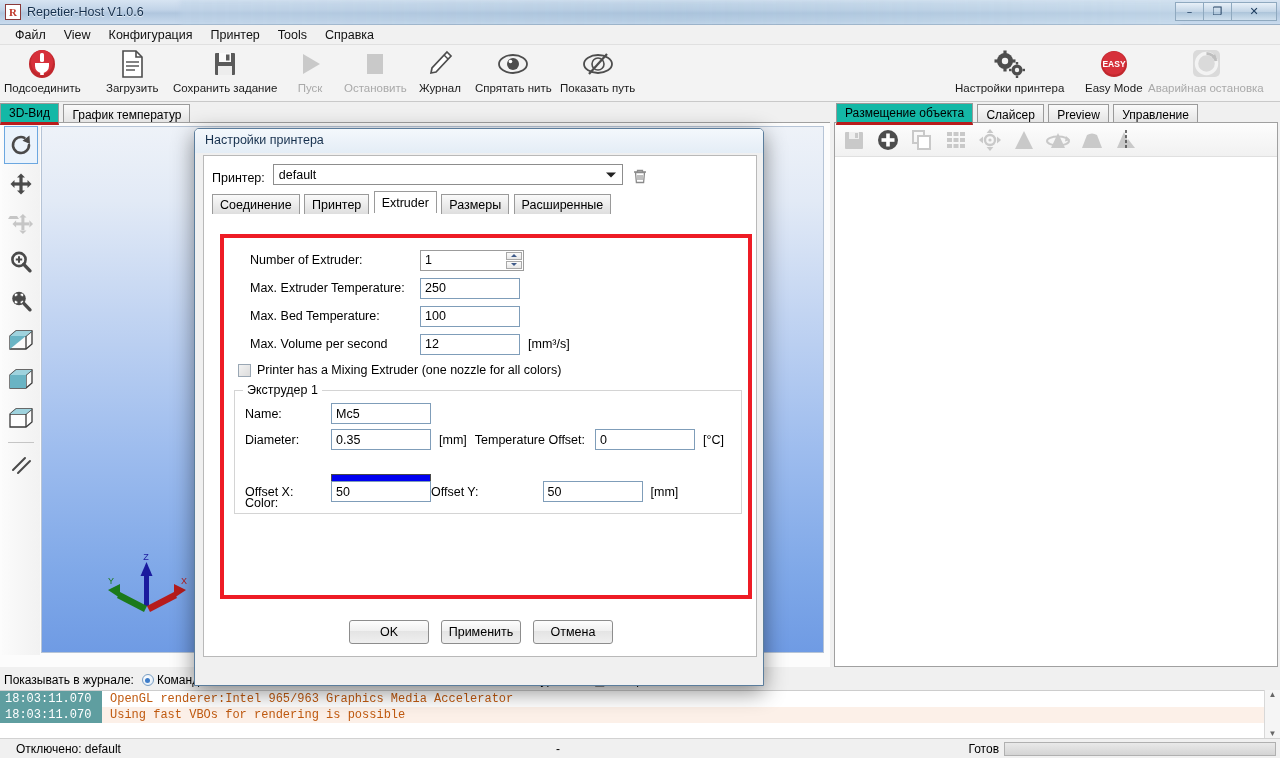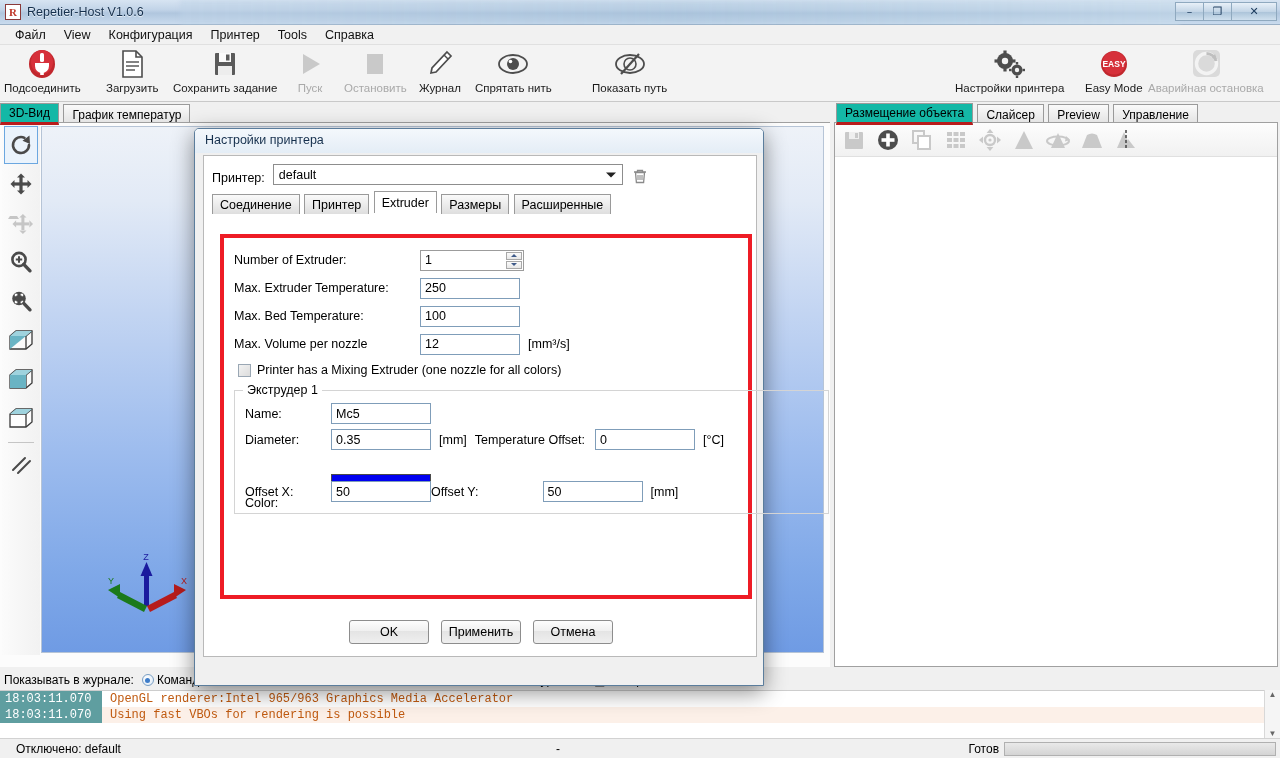--- a/index.html
+++ b/index.html
@@ -228,21 +228,21 @@
     background: linear-gradient(180deg,#fafafa,#dedede);
     margin-right:1px; position:relative; top:2px;
   }
   .dtab.active { background:#fff; height:22px; top:0; z-index:3; }
 
   .redbox {
     position:absolute; left: 16px; top: 78px; width: 532px; height: 365px;
     border: 4px solid #ee1c25; background: #fff;
   }
   .field-row { display:flex; align-items:center; height: 28px; }
-  .field-lbl { width: 196px; padding-left: 10px; font-size: 12.5px; }
+  .field-lbl { width: 196px; padding-left: 26px; font-size: 12.5px; }
   .txtbox {
     height: 21px; border: 1px solid #7f9db9; background: #fff;
     font-size: 12.5px; padding-left: 4px; display:flex; align-items:center;
     font-family: "Liberation Sans", sans-serif;
   }
   .spin {
     width: 104px; height: 21px; border:1px solid #9c9c9c; background:#fff;
     display:flex; align-items:center; position:relative; padding-left:4px; font-size:12.5px;
   }
   .spin-btns {
@@ -256,21 +256,21 @@
   }
   .spin-tri-up { width:0;height:0;border-left:3px solid transparent;border-right:3px solid transparent;border-bottom:3px solid #3f5b8a;}
   .spin-tri-dn { width:0;height:0;border-left:3px solid transparent;border-right:3px solid transparent;border-top:3px solid #3f5b8a;}
   .unit { font-size:12.5px; margin-left:8px; }
   .chk-row { display:flex; align-items:center; padding-left: 14px; height: 24px; font-size:12.5px; gap:6px; }
   .chkbox {
     width: 13px; height: 13px; border:1px solid #9aa7b4;
     background: linear-gradient(135deg,#f2f2f2,#dcdcdc);
   }
   .groupbox {
-    position:absolute; left: 10px; top: 152px; width: 595px; height: 124px;
+    position:absolute; left: 10px; top: 152px; width: 508px; height: 124px;
     border: 1px solid #d4d4d4;
   }
   .group-legend {
     position:absolute; left: 8px; top: -8px; background:#fff; padding: 0 4px; font-size:12.5px;
   }
   .g-row { position:absolute; display:flex; align-items:center; font-size:12.5px; }
   .colorswatch { width: 100px; height: 18px; background:#0000f0; border:1px solid #4a4a4a; }
 
   .dlg-buttons {
     position:absolute; left: 0; bottom: 12px; width: 554px;
@@ -393,21 +393,21 @@
       <div class="tb-ico">
         <svg width="34" height="32" viewBox="0 0 34 32">
           <ellipse cx="17" cy="16" rx="14" ry="9" fill="none" stroke="#4d4d4d" stroke-width="1.8"></ellipse>
           <circle cx="17" cy="16" r="6" fill="#4d4d4d"></circle>
           <circle cx="14.5" cy="13.5" r="1.8" fill="#fff"></circle>
         </svg>
       </div>
       <div class="tb-label">Спрятать нить</div>
     </div>
 
-    <div class="tb-item" style="left:592px;">
+    <div class="tb-item" style="left:560px;">
       <div class="tb-ico">
         <svg width="34" height="32" viewBox="0 0 34 32">
           <ellipse cx="17" cy="16" rx="14" ry="9" fill="none" stroke="#4d4d4d" stroke-width="1.8"></ellipse>
           <circle cx="17" cy="16" r="6" fill="none" stroke="#4d4d4d" stroke-width="1.6"></circle>
           <line x1="8" y1="26" x2="26" y2="6" stroke="#4d4d4d" stroke-width="2.2"></line>
         </svg>
       </div>
       <div class="tb-label">Показать путь</div>
     </div>
 
@@ -822,21 +822,21 @@
           <span class="field-lbl">Max. Extruder Temperature:</span>
           <span class="txtbox" style="width:100px;">250</span>
         </div>
 
         <div class="field-row">
           <span class="field-lbl">Max. Bed Temperature:</span>
           <span class="txtbox" style="width:100px;">100</span>
         </div>
 
         <div class="field-row">
-          <span class="field-lbl">Max. Volume per nozzle</span>
+          <span class="field-lbl">Max. Volume per second</span>
           <span class="txtbox" style="width:100px;">12</span>
           <span class="unit">[mm³/s]</span>
         </div>
 
         <div class="chk-row">
           <span class="chkbox"></span>
           <span>Printer has a Mixing Extruder (one nozzle for all colors)</span>
         </div>
 
         <div class="groupbox">

